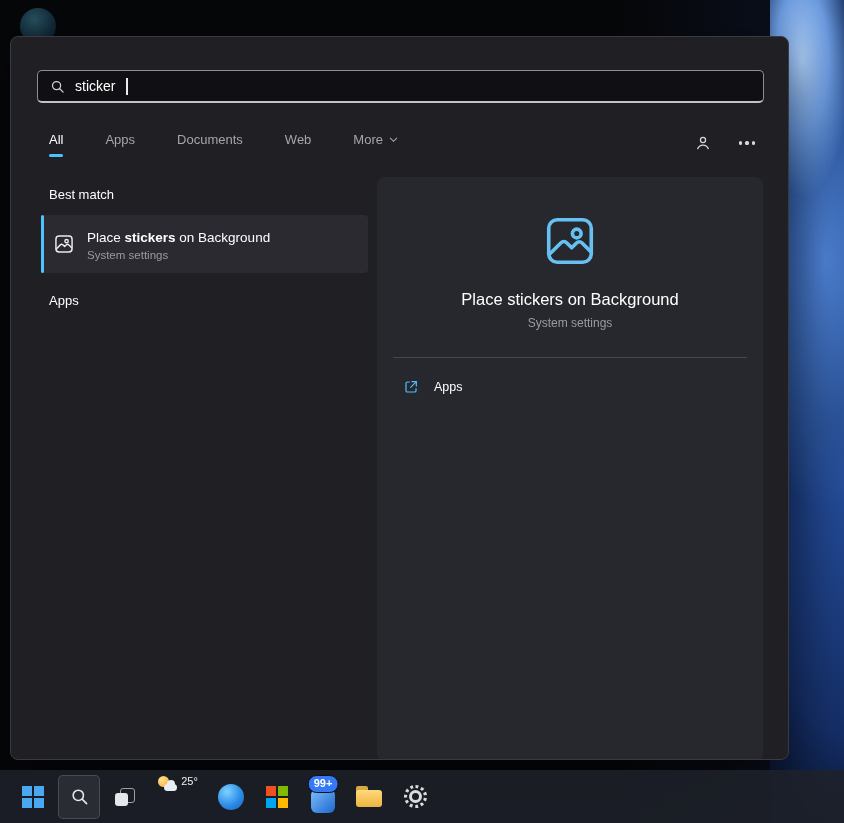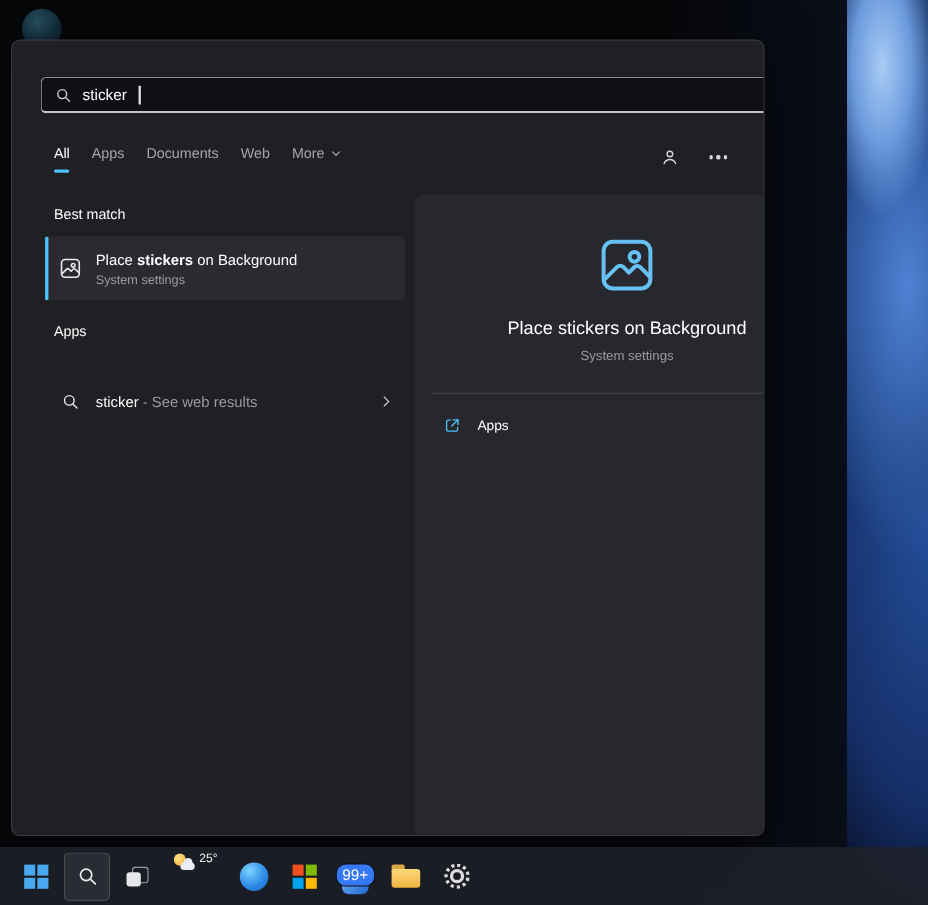--- a/index.html
+++ b/index.html
@@ -15,32 +15,32 @@
     background:
       radial-gradient(70px 190px at 72px 120px,#aaccf4 0%,#6b9ade 38%,rgba(50,85,160,0) 72%),
       radial-gradient(115px 320px at 95px 320px,#4e82d4 0%,#2d569c 48%,rgba(25,45,95,0) 78%),
       radial-gradient(170px 460px at 112px 540px,#244c99 0%,#152e66 55%,rgba(10,20,48,0) 80%),
       linear-gradient(180deg,#1a3565,#0c1a3a 58%,#081028)}
 
   .avatar{position:absolute;left:20px;top:8px;width:36px;height:36px;border-radius:50%;
     background:radial-gradient(circle at 40% 32%,#27505f,#0d2130 72%)}
 
   
-  .panel{position:absolute;left:10px;top:36px;width:685px;height:724px;background:#1f1f24;
+  .panel{position:absolute;left:10px;top:36px;width:779px;height:724px;background:#1f1f24;
     border:1px solid #3a3a41;border-radius:8px;box-shadow:0 24px 60px rgba(0,0,0,.55);overflow:hidden}
 
   .searchbox{position:absolute;left:26px;top:33px;width:727px;height:33px;background:#101014;
     border:1px solid #8d8d92;border-bottom:2px solid #c2c2c8;border-radius:5px;
     display:flex;align-items:center;gap:10px;padding:0 12px}
   .searchbox .glyph{width:15px;height:15px;color:#cfcfd4;flex:0 0 auto}
   .search-text{font-size:14px;color:#fff}
   .caret{width:1.5px;height:17px;background:#eceaf0;margin-left:1px}
 
   .tabs-row{position:absolute;left:38px;right:30px;top:95px;display:flex;align-items:flex-start}
-  .tabs{display:flex;gap:20px}
+  .tabs{display:flex;gap:42px}
   .tab{position:relative;font-size:13px;color:#a5a5ac;display:flex;align-items:center;gap:5px;padding-bottom:10px}
   .tab.active{color:#fff}
   .tab .tab-underline{position:absolute;left:0;right:0;bottom:0;height:3px;border-radius:2px;background:#4cc2ff;display:none}
   .tab.active .tab-underline{display:block}
   .chev-down{width:11px;height:11px}
   .top-actions{margin-left:auto;display:flex;gap:22px;align-items:center;color:#d6d6db;padding-top:1px}
   .icon-btn{width:22px;height:20px;display:flex;align-items:center;justify-content:center}
   .dots{display:flex;gap:3.5px}
   .dots i{width:3.2px;height:3.2px;border-radius:50%;background:#d6d6db}
 
@@ -92,22 +92,22 @@
     background:radial-gradient(circle at 35% 35%,#ffe28a,#f5a72d)}
   .w-icon .cloud{position:absolute;right:-1px;bottom:0;width:13px;height:7px;border-radius:7px;background:#e9edf4}
   .w-icon .cloud::before{content:"";position:absolute;left:3px;top:-4px;width:8px;height:8px;border-radius:50%;background:#e9edf4}
   .w-temp{font-size:11px;color:#f1f1f5}
   .round-app{width:26px;height:26px;border-radius:50%;
     background:radial-gradient(circle at 35% 30%,#7ed2ff,#2e8de6 55%,#1560c0)}
   .ms-icon{display:grid;grid-template-columns:10px 10px;grid-template-rows:10px 10px;gap:2px}
   .ms-icon .r{background:#f25022}.ms-icon .g{background:#7fba00}.ms-icon .b{background:#00a4ef}.ms-icon .y{background:#ffb900}
   .mail-app{position:absolute;bottom:6px;left:50%;transform:translateX(-50%);width:24px;height:24px;border-radius:6px;
     background:linear-gradient(135deg,#7cc0fa,#1e66d0)}
-  .tb-badge{position:absolute;top:10px;left:50%;transform:translateX(-50%);background:#3579f6;border:1px solid #0c0f16;
-    color:#fff;font-size:14px;line-height:1;padding:2.5px 5px;border-radius:9px;font-weight:400;z-index:2}
+  .tb-badge{position:absolute;top:0;left:50%;transform:translateX(-50%);background:#3579f6;border:1px solid #0c0f16;
+    color:#fff;font-size:11px;line-height:1;padding:2.5px 5px;border-radius:9px;font-weight:700;z-index:2}
   .folder-icon{position:relative;width:26px;height:21px}
   .folder-icon::before{content:"";position:absolute;left:0;top:0;width:12px;height:7px;border-radius:2px 2px 0 0;background:#d9a843}
   .folder-icon::after{content:"";position:absolute;left:0;top:4px;width:26px;height:17px;border-radius:3px;
     background:linear-gradient(180deg,#ffd97a,#efb441)}
   .gear-icon{position:relative;width:23px;height:23px}
   .gear-icon::before{content:"";position:absolute;inset:0;border:3px dotted #dcdcdf;border-radius:50%}
   .gear-icon::after{content:"";position:absolute;inset:5px;border:3px solid #dcdcdf;border-radius:50%}
 </style>
 </head>
 <body>
@@ -187,32 +187,20 @@
       </div>
 
       <div class="gap-b"></div>
       <div class="section-header">Apps</div>
       <div class="gap-c"></div>
 
 
       <div class="gap-d"></div>
       <div class="gap-c"></div>
 
-      <div class="result small">
-        <span class="r-icon">
-          <svg viewBox="0 0 24 24" fill="none" stroke="currentColor" stroke-width="1.9" stroke-linecap="round" width="16" height="16">
-              <circle cx="10.5" cy="10.5" r="6.5"></circle>
-              <path d="M15.6 15.6L21 21"></path>
-            </svg>
-        </span>
-        <span class="r-title"><span>sticker</span><span class="r-gray"> - See web results</span></span>
-        <svg class="chevron" viewBox="0 0 24 24" fill="none" stroke="currentColor" stroke-width="1.8" stroke-linecap="round">
-            <path d="M9 5l7 7-7 7"></path>
-          </svg>
-      </div>
     </div>
 
     <div class="preview">
       <div class="preview-icon">
         <svg viewBox="0 0 24 24" fill="none" stroke="currentColor" stroke-width="1.5" stroke-linecap="round" stroke-linejoin="round" width="100%" height="100%">
             <rect x="3.2" y="3.2" width="17.6" height="17.6" rx="3.5"></rect>
             <path d="M3.6 17.4l4.7-4.7a1.6 1.6 0 012.3 0l2.1 2.1 2-2a1.6 1.6 0 012.3 0l3.4 3.4"></path>
             <circle cx="14.8" cy="8.9" r="1.8"></circle>
           </svg>
       </div>

